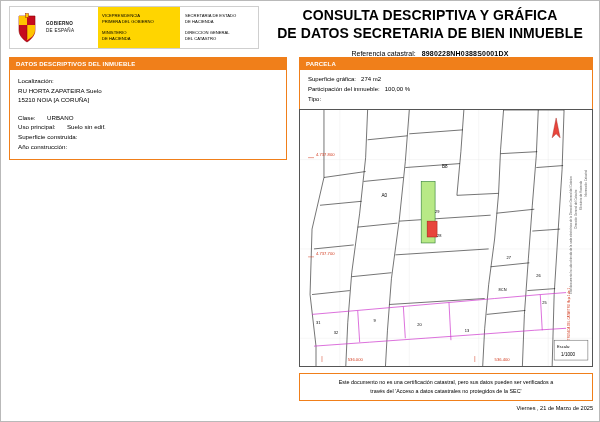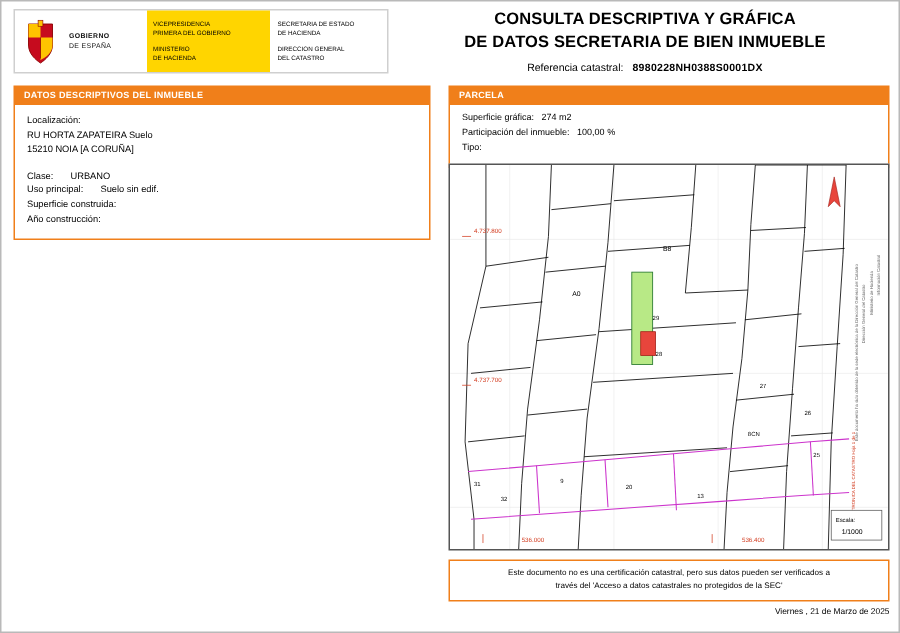--- a/index.html
+++ b/index.html
@@ -91,21 +91,21 @@
 
   .title-wrap {
     position: absolute;
     left: 258px;
     top: 0;
     width: 326px;
     text-align: center;
   }
   .title-wrap h1 {
     margin: 0;
-    font-size: 11px;
+    font-size: 14px;
     font-weight: bold;
     line-height: 1.32;
     letter-spacing: 0.1px;
   }
   .refcat {
     margin-top: 7px;
     font-size: 7px;
     display: flex;
     justify-content: center;
     align-items: center;

